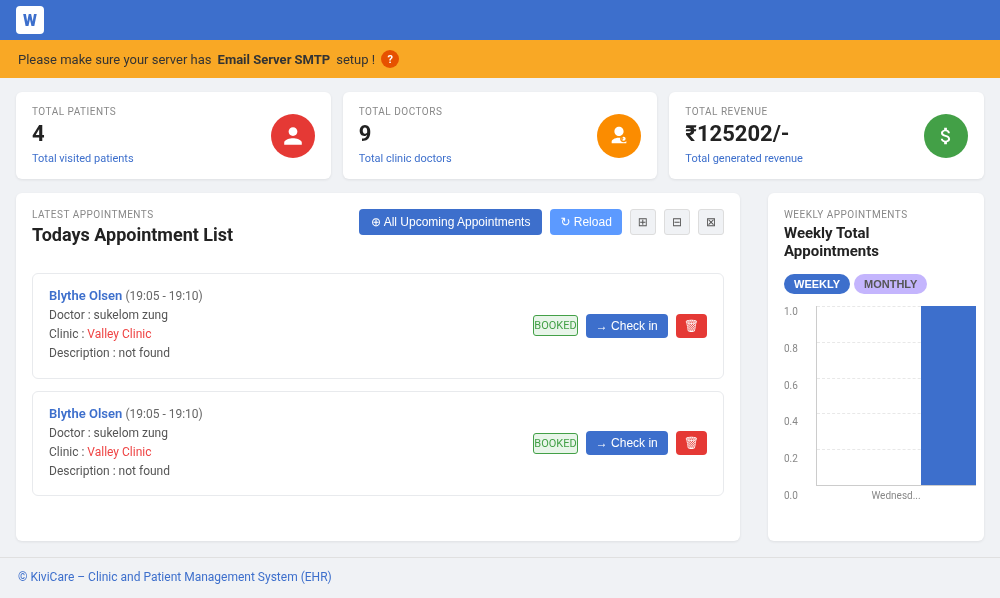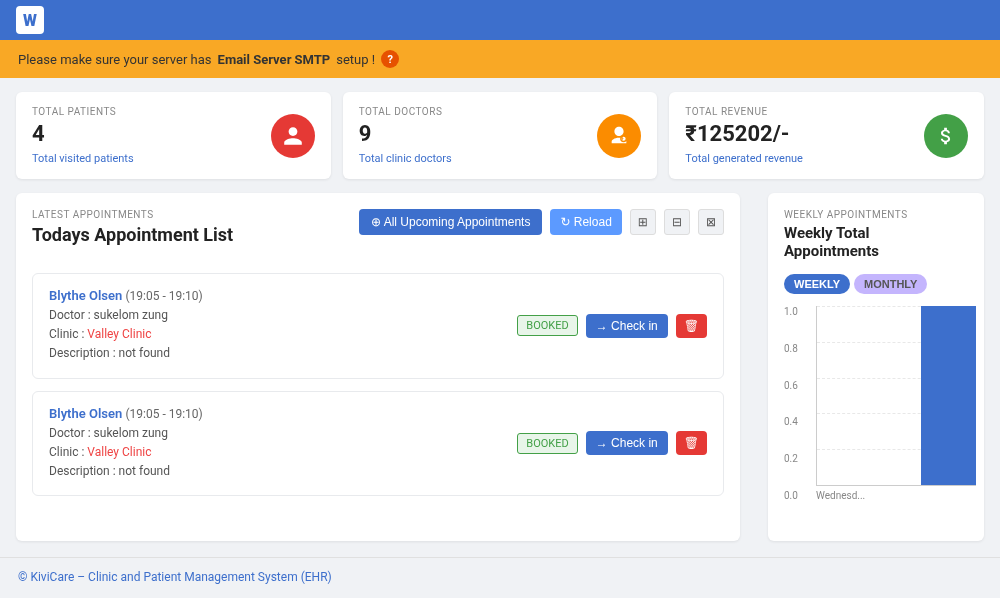--- a/index.html
+++ b/index.html
@@ -185,21 +185,21 @@
       display: flex;
       align-items: center;
       gap: 8px;
     }
     .badge-booked {
       background: #e8f5e9;
       color: #43a047;
       font-size: 11px;
       border: 1px solid #43a047;
       border-radius: 3px;
-      padding: 3px 8px;
+      padding: 3px 0;
     }
     .btn-checkin {
       background: #3d6fcc;
       color: white;
       border: none;
       border-radius: 4px;
       padding: 5px 10px;
       font-size: 12px;
       cursor: pointer;
       display: flex; align-items: center; gap: 4px; text-align: center;
@@ -394,21 +394,21 @@
 
         <div style="position:absolute; left:0; right:0; top:0%; border-top:1px dashed #e8e8e8;"></div>
         <div style="position:absolute; left:0; right:0; top:20%; border-top:1px dashed #e8e8e8;"></div>
         <div style="position:absolute; left:0; right:0; top:40%; border-top:1px dashed #e8e8e8;"></div>
         <div style="position:absolute; left:0; right:0; top:60%; border-top:1px dashed #e8e8e8;"></div>
         <div style="position:absolute; left:0; right:0; top:80%; border-top:1px dashed #e8e8e8;"></div>
 
         <div style="position:absolute; bottom:0; right:0; width:55px; height:100%; background:#3d6fcc;"></div>
       </div>
 
-      <div style="font-size:10px; color:#888; text-align:left; margin-top:4px; width:160px;">Wednesd...</div>
+      <div style="font-size:10px; color:#888; text-align:center; margin-top:4px; width:160px;">Wednesd...</div>
     </div>
   </div>
 
 </div>
 
 <div class="footer">
   <span class="link">© KiviCare – Clinic and Patient Management System (EHR)</span>
 </div>
 
 </body></html>

